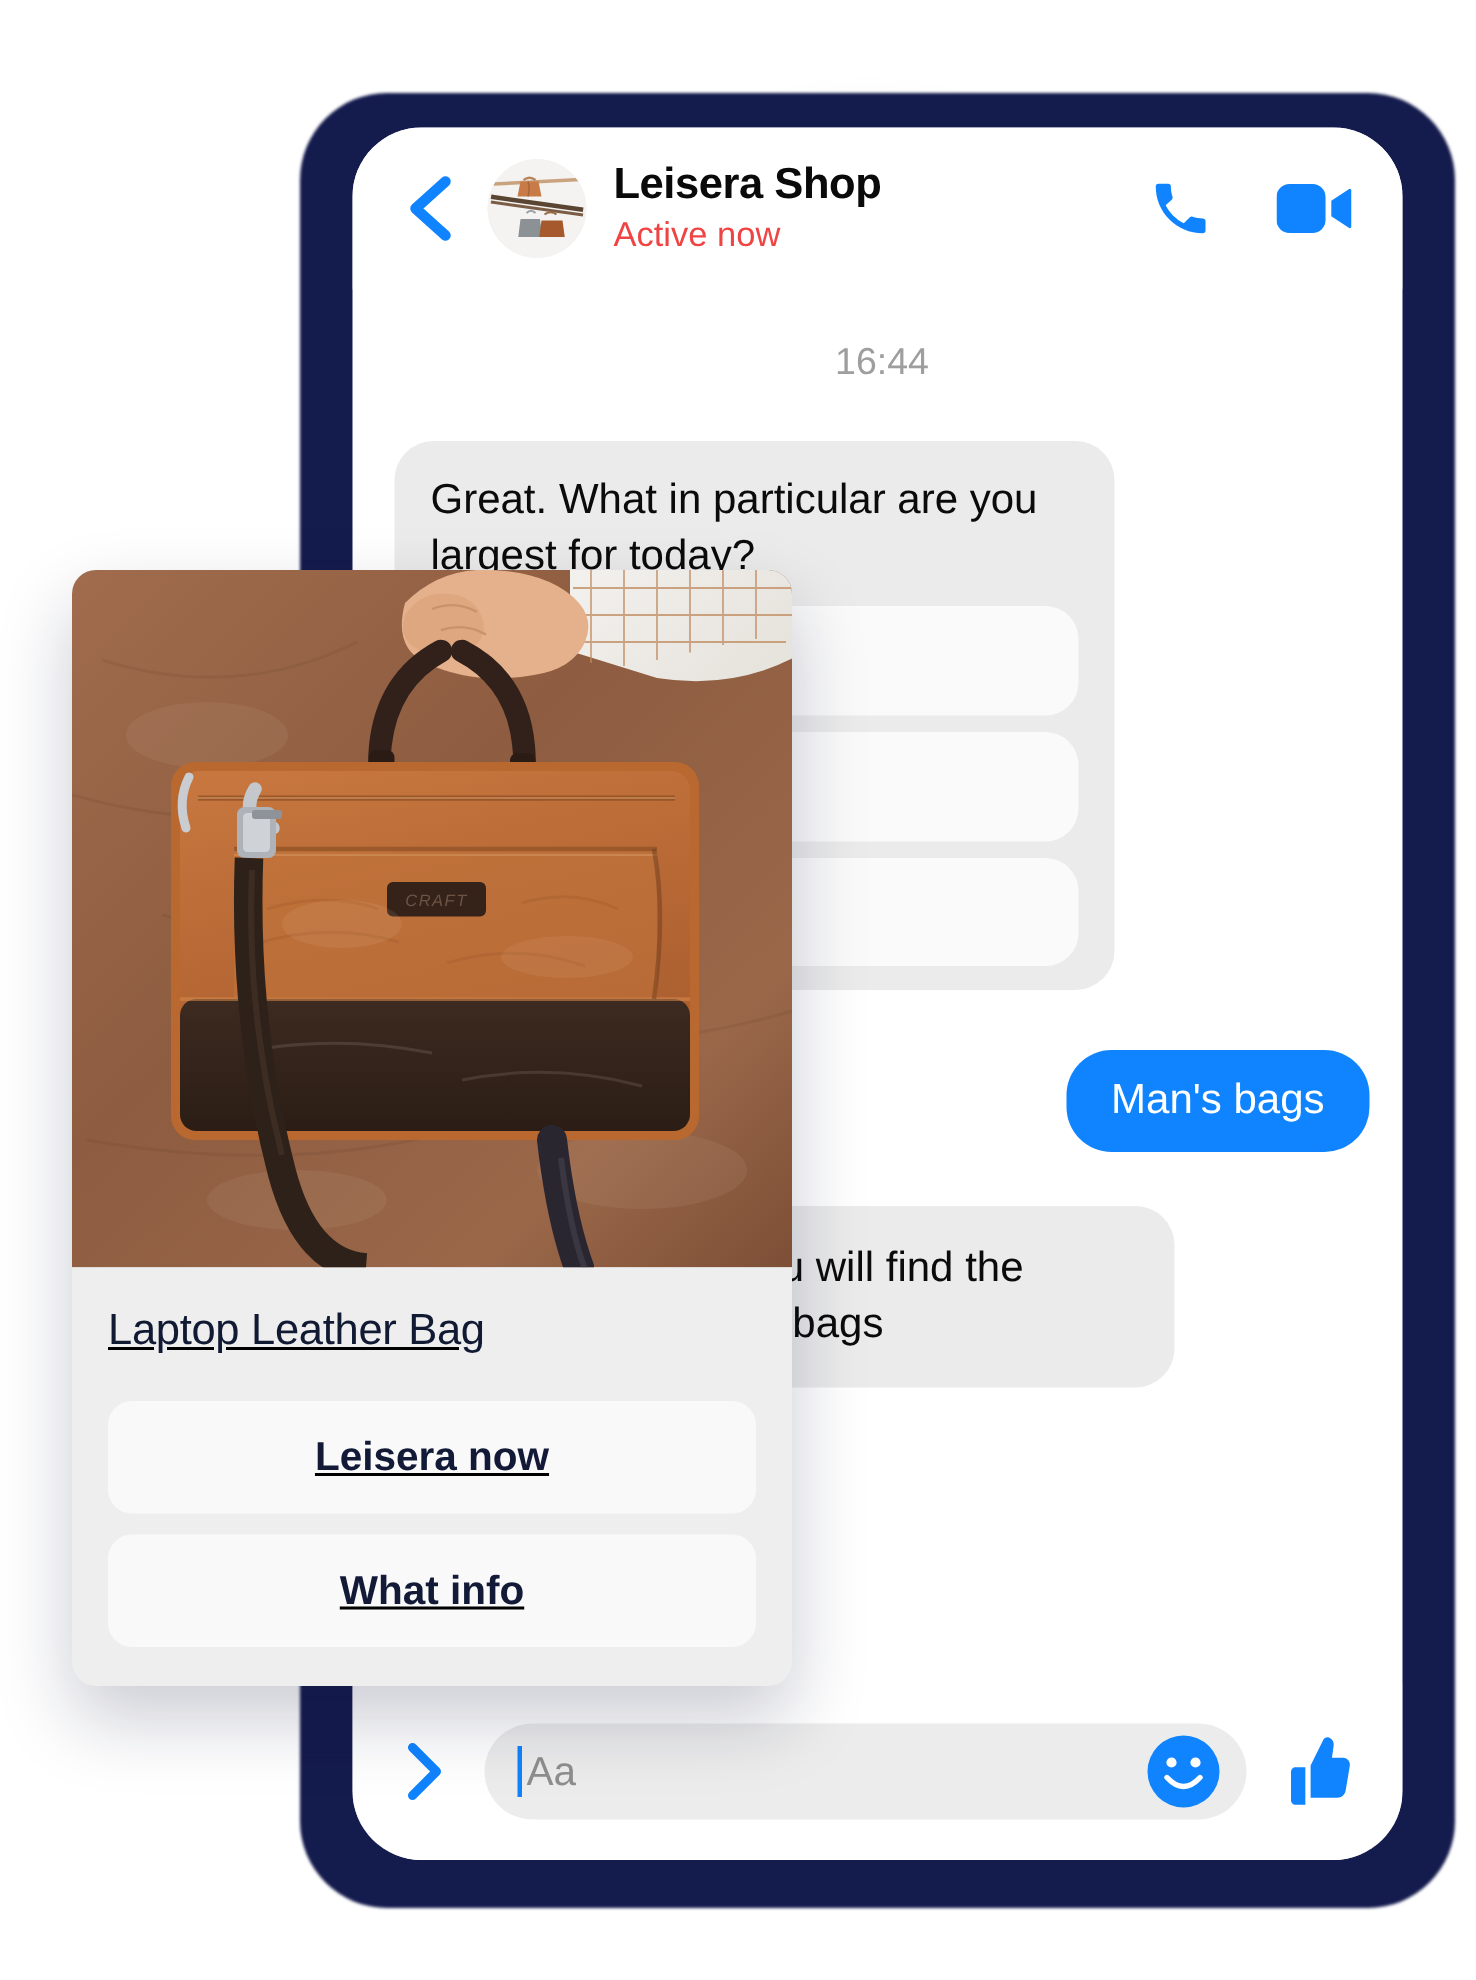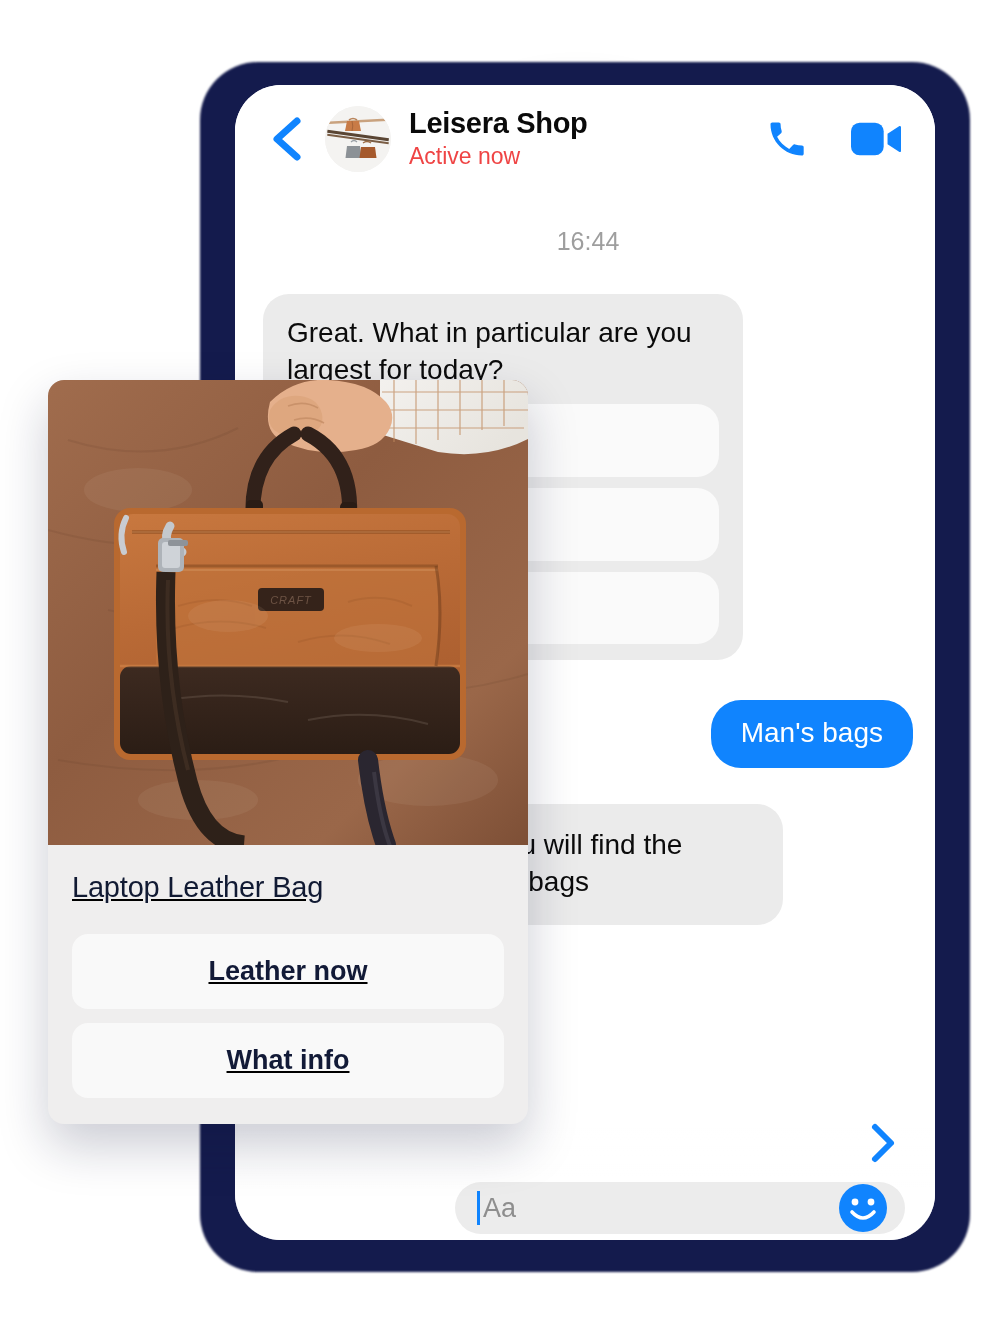--- a/index.html
+++ b/index.html
@@ -129,26 +129,25 @@
     font-size: 28px;
     line-height: 1.33;
   }
 
   
   .composer {
     position: absolute;
     left: 0; right: 0; bottom: 0;
     height: 118px;
     display: flex;
-    align-items: flex-end;
+    align-items: center;
     padding: 0 30px 0 26px;
     gap: 18px;
     background: linear-gradient(to bottom, rgba(255,255,255,0.86), #ffffff 55%);
     backdrop-filter: blur(3px);
-    flex-direction: column;
   }
   .chev-btn { width: 44px; flex: 0 0 auto; display:flex; align-items:center; justify-content:center; cursor:pointer; }
   .input-wrap {
     flex: 1 1 auto;
     height: 64px;
     background: #ececec;
     border-radius: 34px;
     display: flex; align-items: center;
     padding: 0 16px 0 22px;
     position: relative;
@@ -423,18 +422,18 @@
           <path d="M326 392 q6 48 16 74" fill="none" stroke="#4b4754" stroke-width="4" opacity="0.5"></path>
           <rect x="120" y="160" width="20" height="6" rx="2" fill="#8e9399"></rect>
         </g>
 
         <rect width="480" height="465" fill="url(#wallg)" opacity="0"></rect>
       </svg>
     </div>
 
     <div class="product-body">
       <div class="product-title">Laptop Leather Bag</div>
-      <div class="pbtn">Leather now</div>
+      <div class="pbtn">Leisera now</div>
       <div class="pbtn">What info</div>
     </div>
   </div>
 
 </div>
 
 </body></html>

